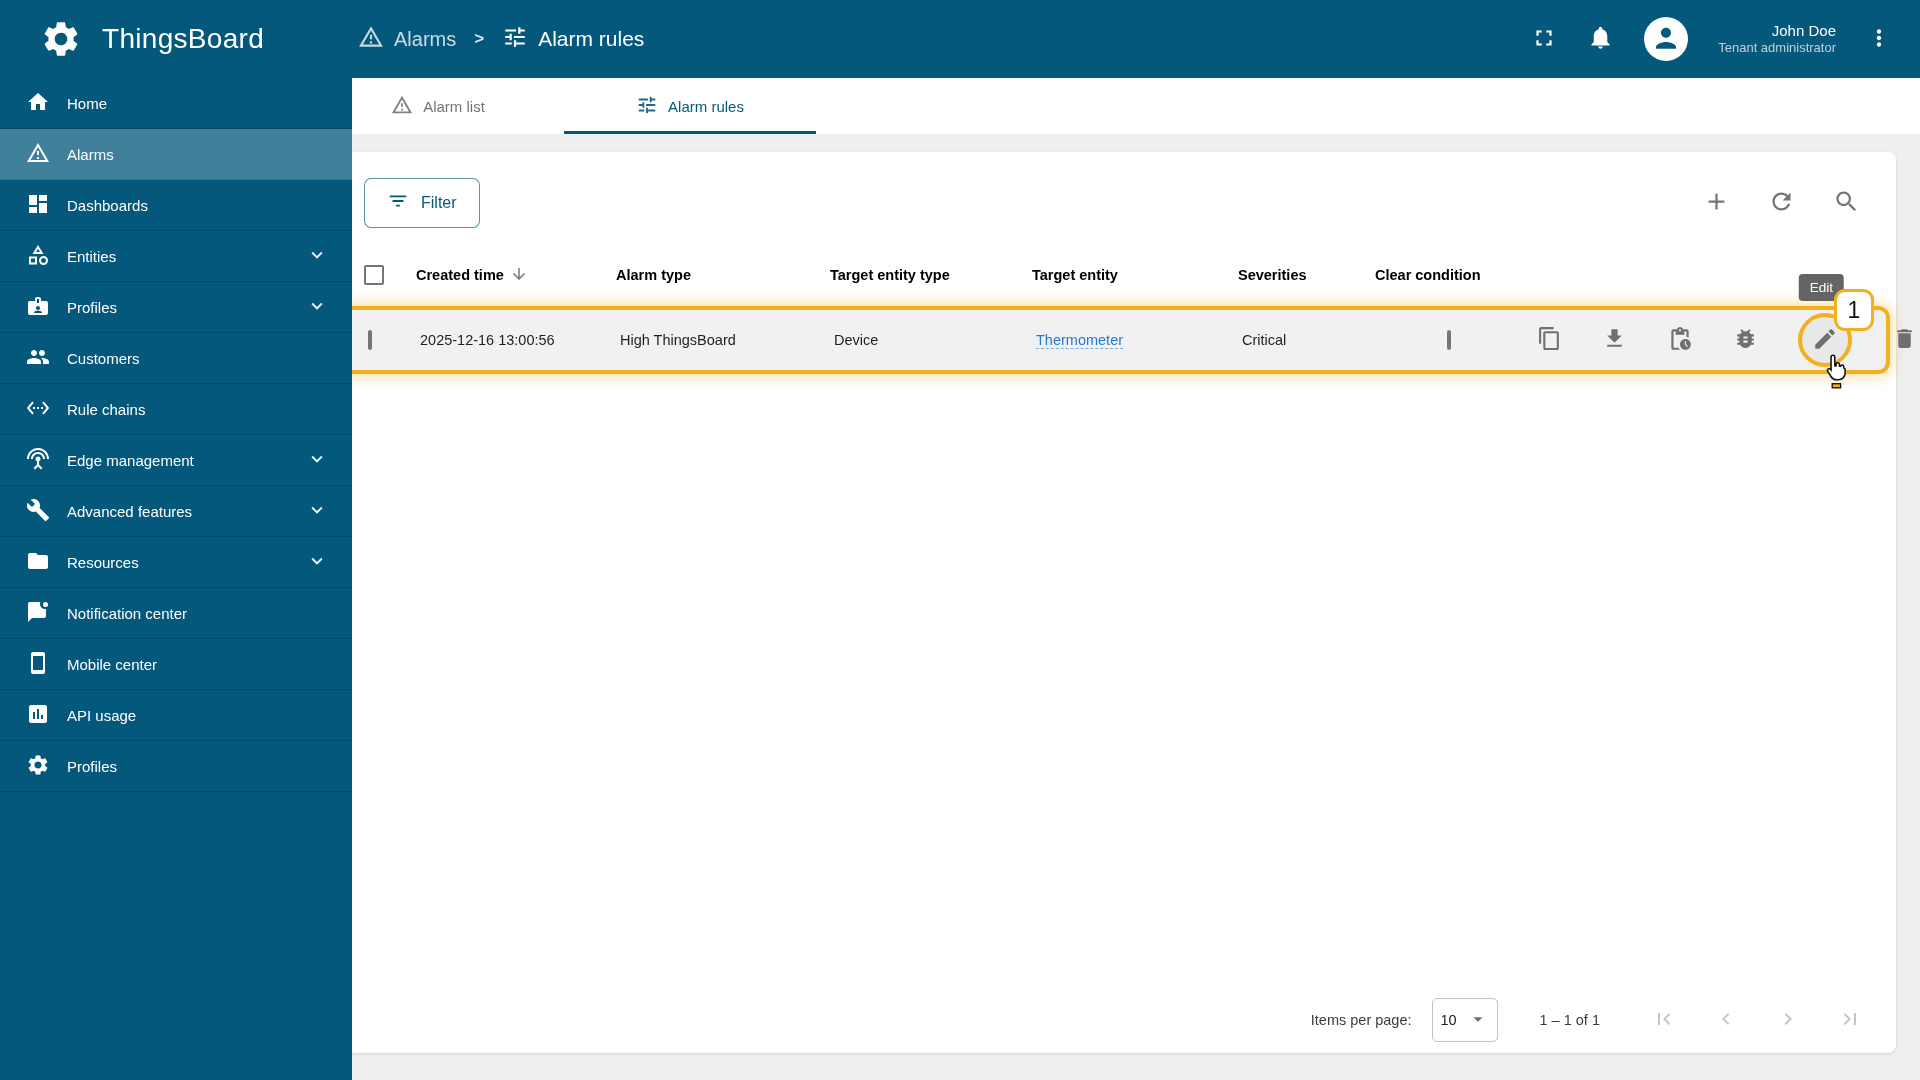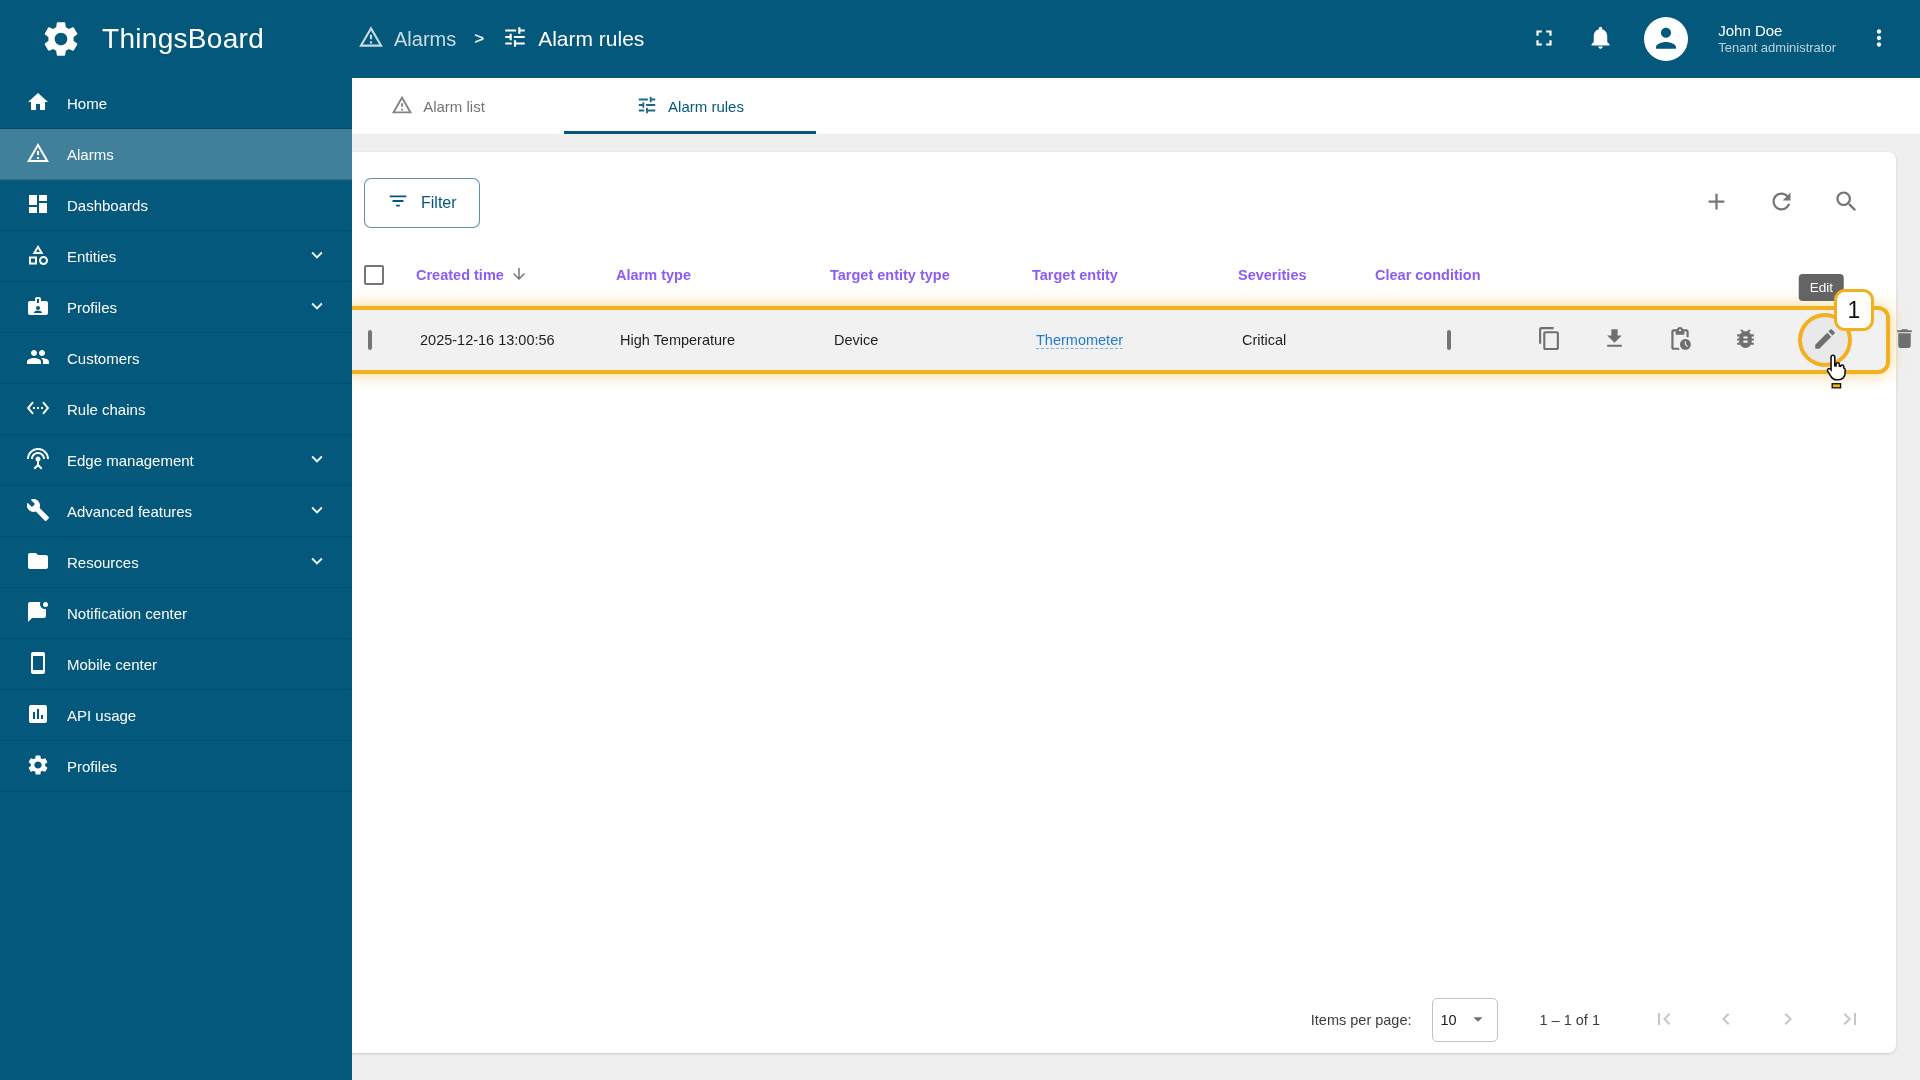--- a/index.html
+++ b/index.html
@@ -17,21 +17,21 @@
   .bc-item { display:flex; align-items:center; gap:10px; }
   .bc-parent { color:rgba(255,255,255,.78); font-size:20px; }
   .bc-parent svg { opacity:.78; }
   .bc-sep { color:rgba(255,255,255,.85); font-size:17px; font-weight:700; margin:0 6px; }
   .bc-current { color:#fff; font-size:21px; font-weight:500; }
   .topbar-right { margin-left:auto; display:flex; align-items:center; gap:30px; padding-right:28px; }
   .icon-btn { background:none; border:none; cursor:pointer; display:flex; align-items:center;
               justify-content:center; padding:0; }
   .avatar { width:44px; height:44px; border-radius:50%; background:#fff; display:flex;
             align-items:center; justify-content:center; }
-  .user-meta { display:flex; flex-direction:column; line-height:1.3; }
+  .user-meta { display:flex; flex-direction:column; line-height:1.3;text-align:right; }
   .user-name { font-size:15px; color:#fff; }
   .user-role { font-size:13px; color:rgba(255,255,255,.72); }
 
   
   .sidebar { position:absolute; top:78px; left:0; width:352px; bottom:0; background:#04587c; z-index:4; }
   .side-item { height:51px; display:flex; align-items:center; gap:17px; padding:0 24px 0 26px;
                color:#fff; font-size:15px; font-weight:500; cursor:pointer;
                border-bottom:1px solid rgba(0,0,0,.14); }
   .side-item svg { flex:none; }
   .side-item .chev { margin-left:auto; opacity:.95; }
@@ -55,21 +55,21 @@
   .card-toolbar { display:flex; align-items:center; padding:26px 30px 20px 30px; }
   .filter-btn { display:flex; align-items:center; gap:12px; height:50px; padding:4px 22px;
                 border:1px solid rgba(4,88,124,.65); border-radius:7px; background:#fff;
                 color:#04587c; font-size:16px; font-weight:500; cursor:pointer; }
   .toolbar-icons { margin-left:auto; display:flex; align-items:center; gap:38px; padding-right:6px; }
   .toolbar-icons .icon-btn svg { fill:#757575; }
 
   
   .tgrid { display:grid; grid-template-columns:52px 200px 214px 202px 206px 137px 158px 1fr;
            align-items:center; padding-left:30px; }
-  .thead { height:54px; font-size:14.5px; font-weight:700; color:#8b5cf6; }
+  .thead { height:54px; font-size:14.5px; font-weight:700; color:#000000; }
   .th { display:flex; align-items:center; gap:6px; }
   .checkbox { width:20px; height:20px; border:2px solid #757575; border-radius:2px;
               background:#fff; cursor:pointer; }
   .row-wrap { margin:4px 6px 0 6px; border:4px solid #f2b01e; border-radius:12px;
               background:#f1f1f1; box-shadow:0 0 16px rgba(242,176,30,.55);
               position:relative; }
   .trow { height:60px; font-size:14.5px; color:#1f1f1f; padding-left:24px; }
   .cell-link { color:#1f7ad0; text-decoration:none; border-bottom:1px dashed rgba(31,122,208,.55);
                cursor:pointer; width:max-content; }
   .cc-box { margin-left:68px; }
@@ -344,21 +344,21 @@
         <div class="th">
             <span>Clear condition</span>
           </div>
         <div class="th"></div>
       </div>
 
       <div class="row-wrap">
         <div class="tgrid trow">
           <div><span class="checkbox"></span></div>
           <div>2025-12-16 13:00:56</div>
-          <div>High Temperature</div>
+          <div>High ThingsBoard</div>
           <div>Device</div>
           <div><a class="cell-link">Thermometer</a></div>
           <div>Critical</div>
           <div><span class="checkbox cc-box"></span></div>
           <div class="row-actions">
             <button class="icon-btn">
               <span><svg width="25" height="25" viewBox="0 0 24 24">
                     <path d="M16 1H4c-1.1 0-2 .9-2 2v14h2V3h12V1zm3 4H8c-1.1 0-2 .9-2 2v14c0 1.1.9 2 2 2h11c1.1 0 2-.9 2-2V7c0-1.1-.9-2-2-2zm0 16H8V7h11v14z"></path>
                   </svg></span>
             </button>

